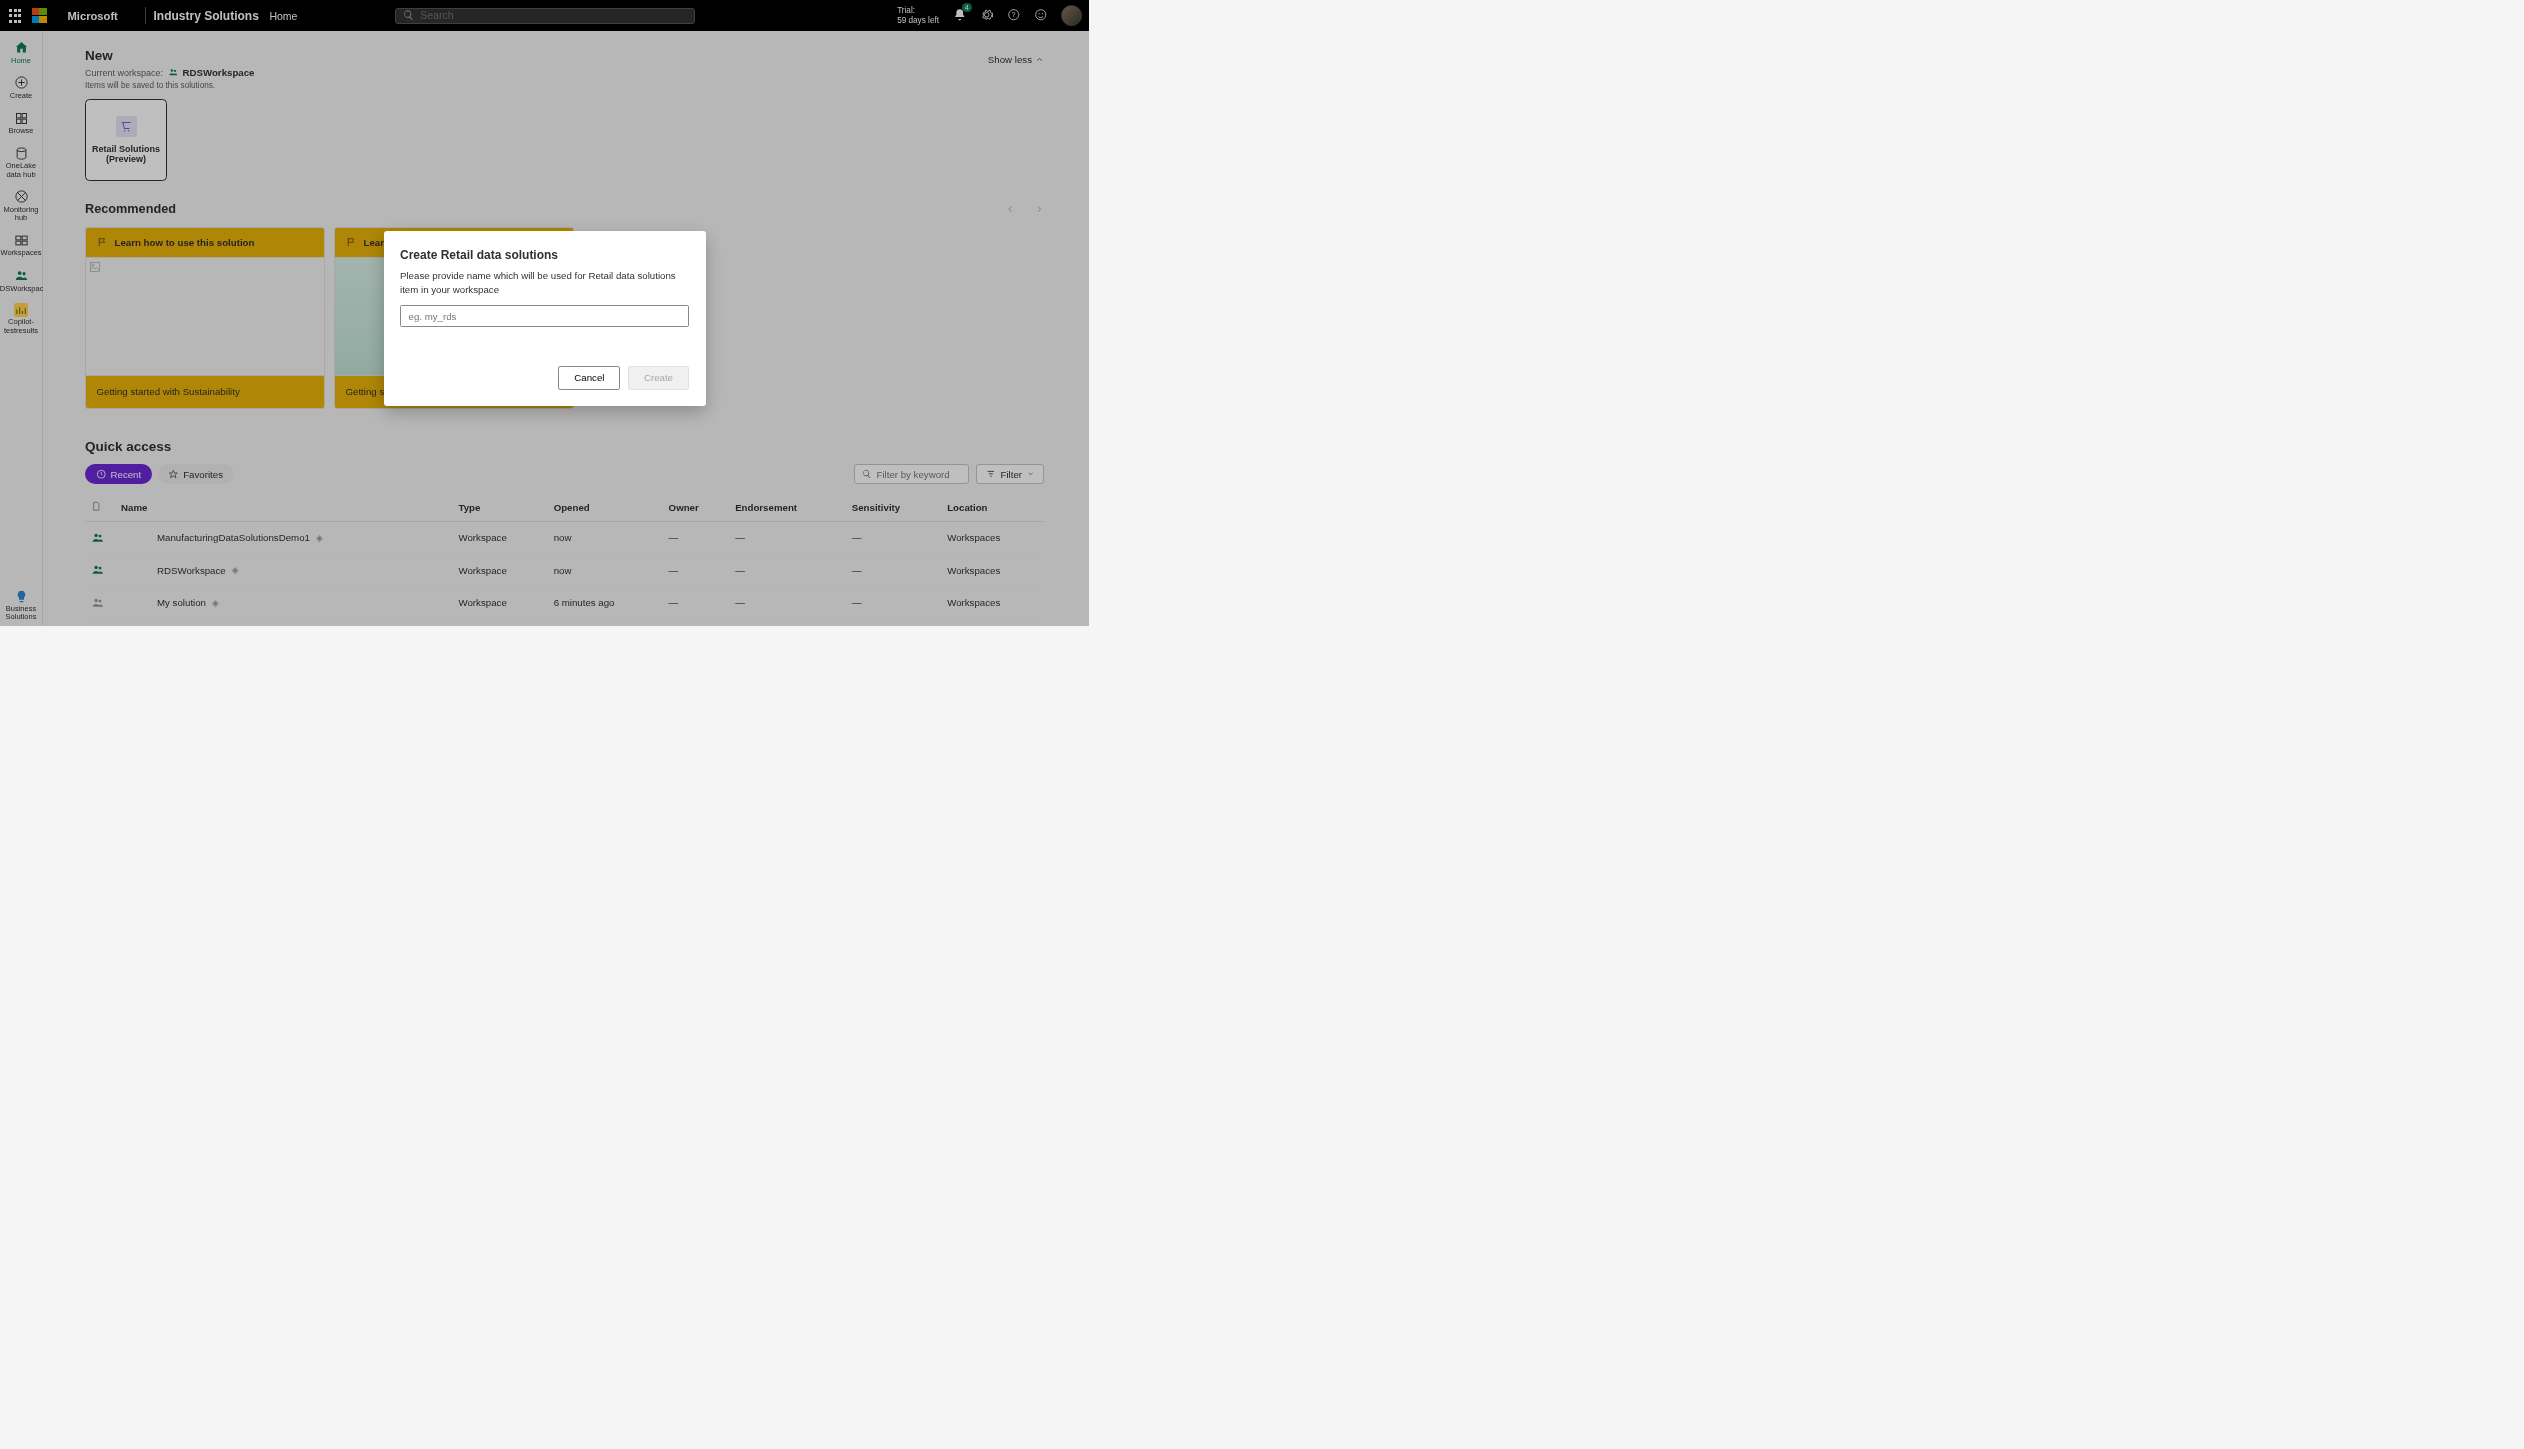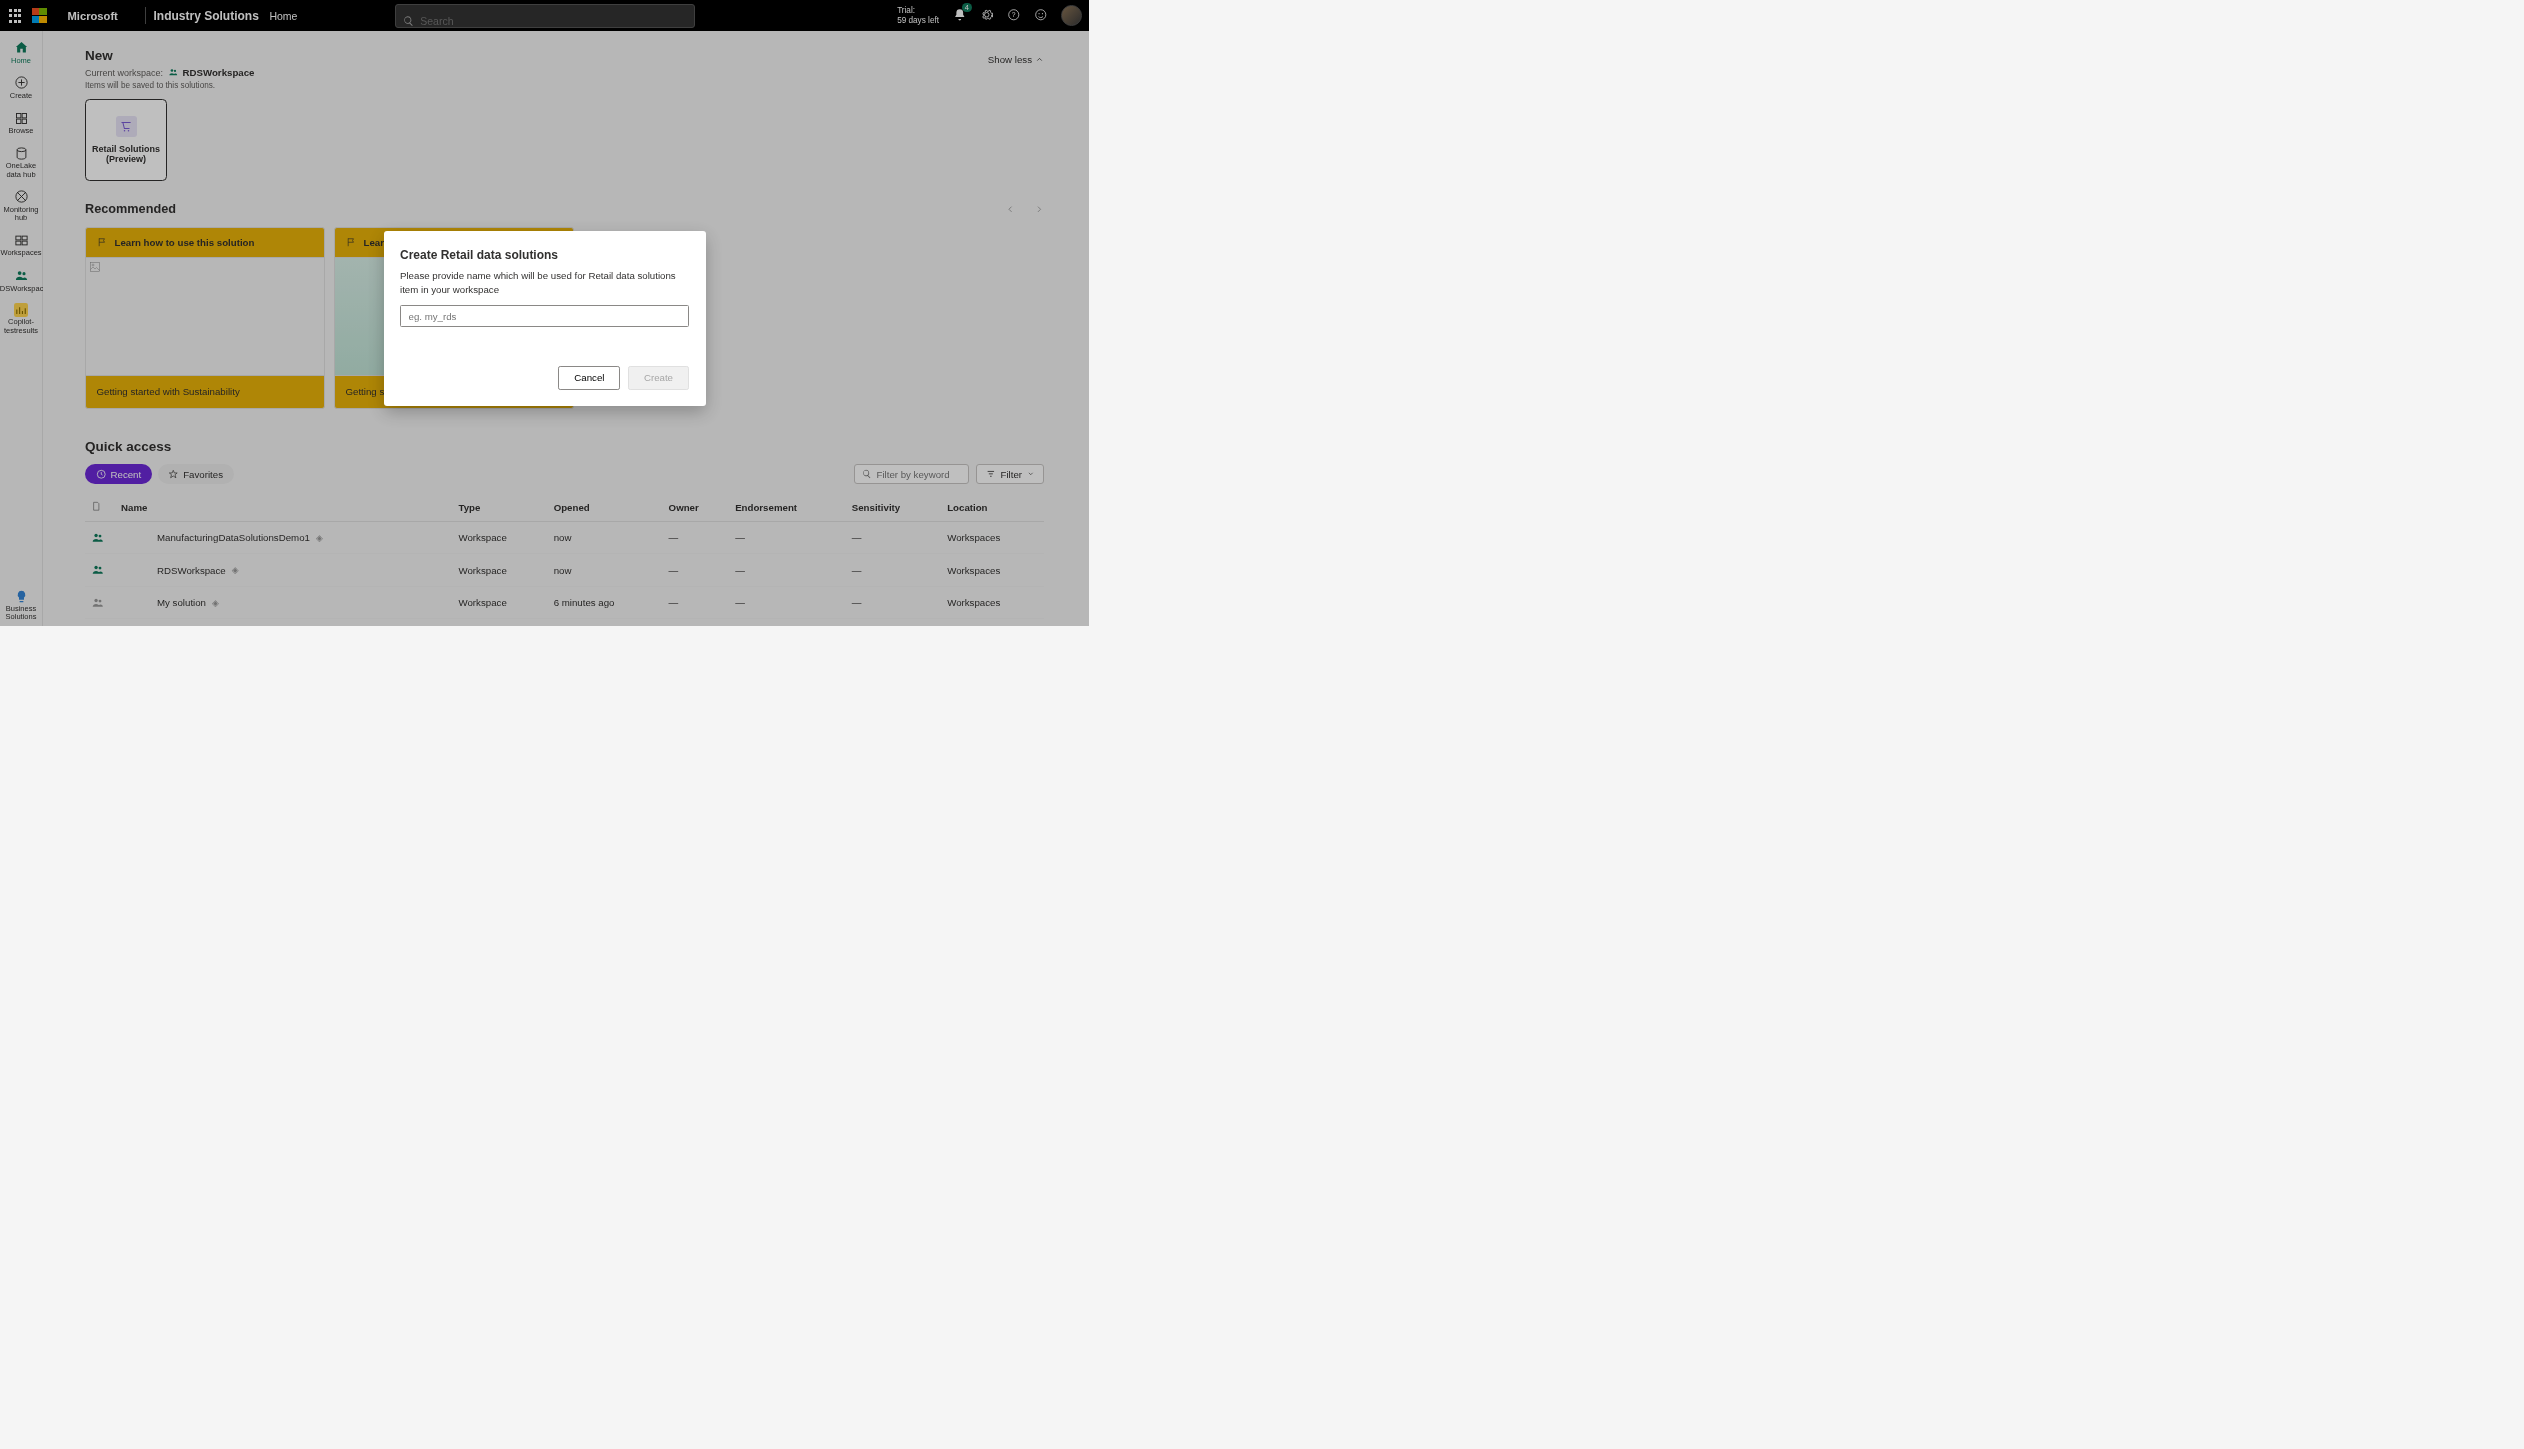--- a/index.html
+++ b/index.html
@@ -13,21 +13,21 @@
 .ms-logo-grid { width: 15px; height: 15px; display: grid; grid-template-columns: 1fr 1fr; grid-template-rows: 1fr 1fr; gap: 0.7px; }
 .ms-logo-grid span:nth-child(1) { background: #f25022; }
 .ms-logo-grid span:nth-child(2) { background: #7fba00; }
 .ms-logo-grid span:nth-child(3) { background: #00a4ef; }
 .ms-logo-grid span:nth-child(4) { background: #ffb900; }
 .ms-text { font-size: 11.2px; font-weight: 600; }
 .divider { width: 0.7px; height: 16.5px; background: #555; margin: 0 7.5px; }
 .product-name { font-size: 12px; font-weight: 600; margin-right: 10.5px; }
 .home-link { font-size: 10.5px; }
 .searchbar { position: absolute; left: 50%; transform: translateX(-50%); width: 300px; }
-.searchbar-inner { background: #333; border: 0.7px solid #555; border-radius: 3px; height: 24px; display: flex; align-items: flex-end; padding: 0 7.5px; color: #ccc; }
+.searchbar-inner { background: #333; border: 0.7px solid #555; border-radius: 3px; height: 16px; display: flex; align-items: flex-start; padding: 0 7.5px; color: #ccc; }
 .searchbar-inner svg { width: 12px; height: 12px; fill: #aaa; margin-right: 6px; }
 .searchbar input { background: transparent; border: none; outline: none; color: #eee; font-size: 10.5px; width: 100%; }
 .topbar-right { margin-left: auto; display: flex; align-items: center; gap: 13.5px; }
 .trial-info { text-align: left; font-size: 8.2px; line-height: 1.2; }
 .icon-btn { position: relative; cursor: pointer; }
 .icon-btn svg { width: 13.5px; height: 13.5px; fill: #fff; }
 .badge { position: absolute; top: -4.5px; right: -6px; background: #0f7b5c; color: #fff; border-radius: 6px; font-size: 7.5px; padding: 0 3px; min-width: 10.5px; text-align: center; }
 .avatar { width: 21px; height: 21px; border-radius: 50%; background: linear-gradient(135deg, #8b7355, #3a3a3a); border: 0.7px solid #555; }
 
 

